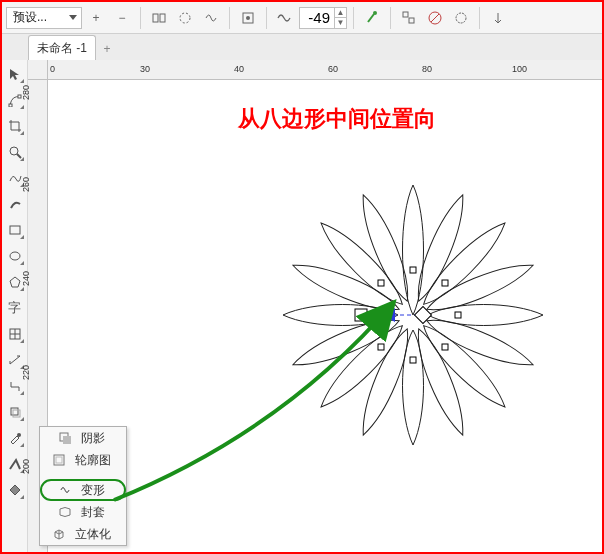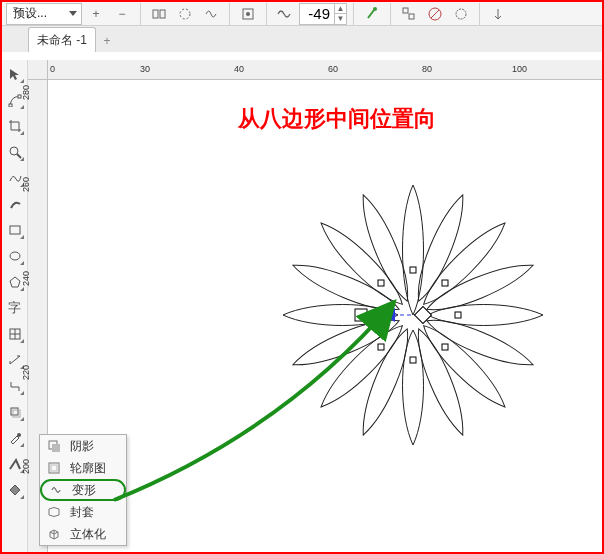--- a/index.html
+++ b/index.html
@@ -1,20 +1,20 @@
 <!DOCTYPE html>
 <html><head>
 <meta charset="utf-8">
 <style>
   * { box-sizing: border-box; margin: 0; padding: 0; }
   body { font-family: "Microsoft YaHei", sans-serif; font-size: 12px; background: #fff; }
   .frame { position: relative; width: 604px; height: 554px; border: 2px solid #ff0000; background: #fff; }
 
   
-  .toolbar { position: relative; height: 24px; background: #f5f5f5; border-bottom: 1px solid #d0d0d0; display: flex; align-items: center; padding: 8px 4px; gap: 2px; }
+  .toolbar { position: relative; height: 32px; background: #f5f5f5; border-bottom: 1px solid #d0d0d0; display: flex; align-items: center; padding: 8px 4px; gap: 2px; }
   .preset { display: flex; align-items: center; background: #fff; border: 1px solid #c0c0c0; height: 22px; padding: 0 4px 0 6px; min-width: 76px; justify-content: space-between; }
   .preset span { color: #222; }
   .chev { width: 0; height: 0; border-left: 4px solid transparent; border-right: 4px solid transparent; border-top: 5px solid #555; }
   .tbbtn { width: 24px; height: 24px; display: flex; align-items: center; justify-content: center; color: #666; }
   .sep { width: 1px; height: 22px; background: #d0d0d0; margin: 0 4px; }
   .numfield { display: flex; align-items: center; height: 22px; border: 1px solid #c0c0c0; background: #fff; }
   .numfield input { width: 34px; border: none; text-align: right; padding: 0 4px; outline: none; font-size: 15px; }
   .spin { display: flex; flex-direction: column; }
   .spin div { width: 12px; height: 10px; display:flex; align-items:center; justify-content:center; font-size:8px; color:#666; border-left:1px solid #c0c0c0; }
   .spin div:first-child { border-bottom:1px solid #c0c0c0; }
@@ -41,22 +41,22 @@
   .canvas { position:absolute; top:20px; left:20px; right:0; bottom:0; background:#fff;text-decoration:underline; }
 
   
   .annot { position:absolute; top: 22px; left: 190px; right: 10px; color:#ff0000; font-size: 22px; font-weight: bold; line-height: 1.5; font-family: "KaiTi","STKaiti","Microsoft YaHei",serif; }
 
   
   .flower { position:absolute; top: 90px; left: 220px; }
 
   
   .flyout { position:absolute; left: 37px; bottom: 6px; background:#f8f8f8; border:1px solid #b0b0b0; box-shadow: 2px 2px 3px rgba(0,0,0,0.15); }
-  .flyrow { height: 22px; display:flex; align-items:center; padding: 0 10px 0 6px; gap: 8px; color:#333; min-width: 86px; }
-  .flyrow.sel { border: 2px solid #1a8f1a; border-radius: 12px; }
+  .flyrow { height: 22px; display:flex; align-items:center; padding: 0 10px 0 6px; gap: 8px; color:#333; min-width: 86px; justify-content: center; }
+  .flyrow.sel { border: 2px solid #1a8f1a; border-radius: 12px; margin-top: 8px; }
   .flyico { width:16px; height:16px; display:flex; align-items:center; justify-content:center; color:#777; }
 
   
   .greenarrow { position:absolute; left:0; top:0; pointer-events:none; }
 </style>
 </head>
 <body>
 
 <div class="frame">
 

